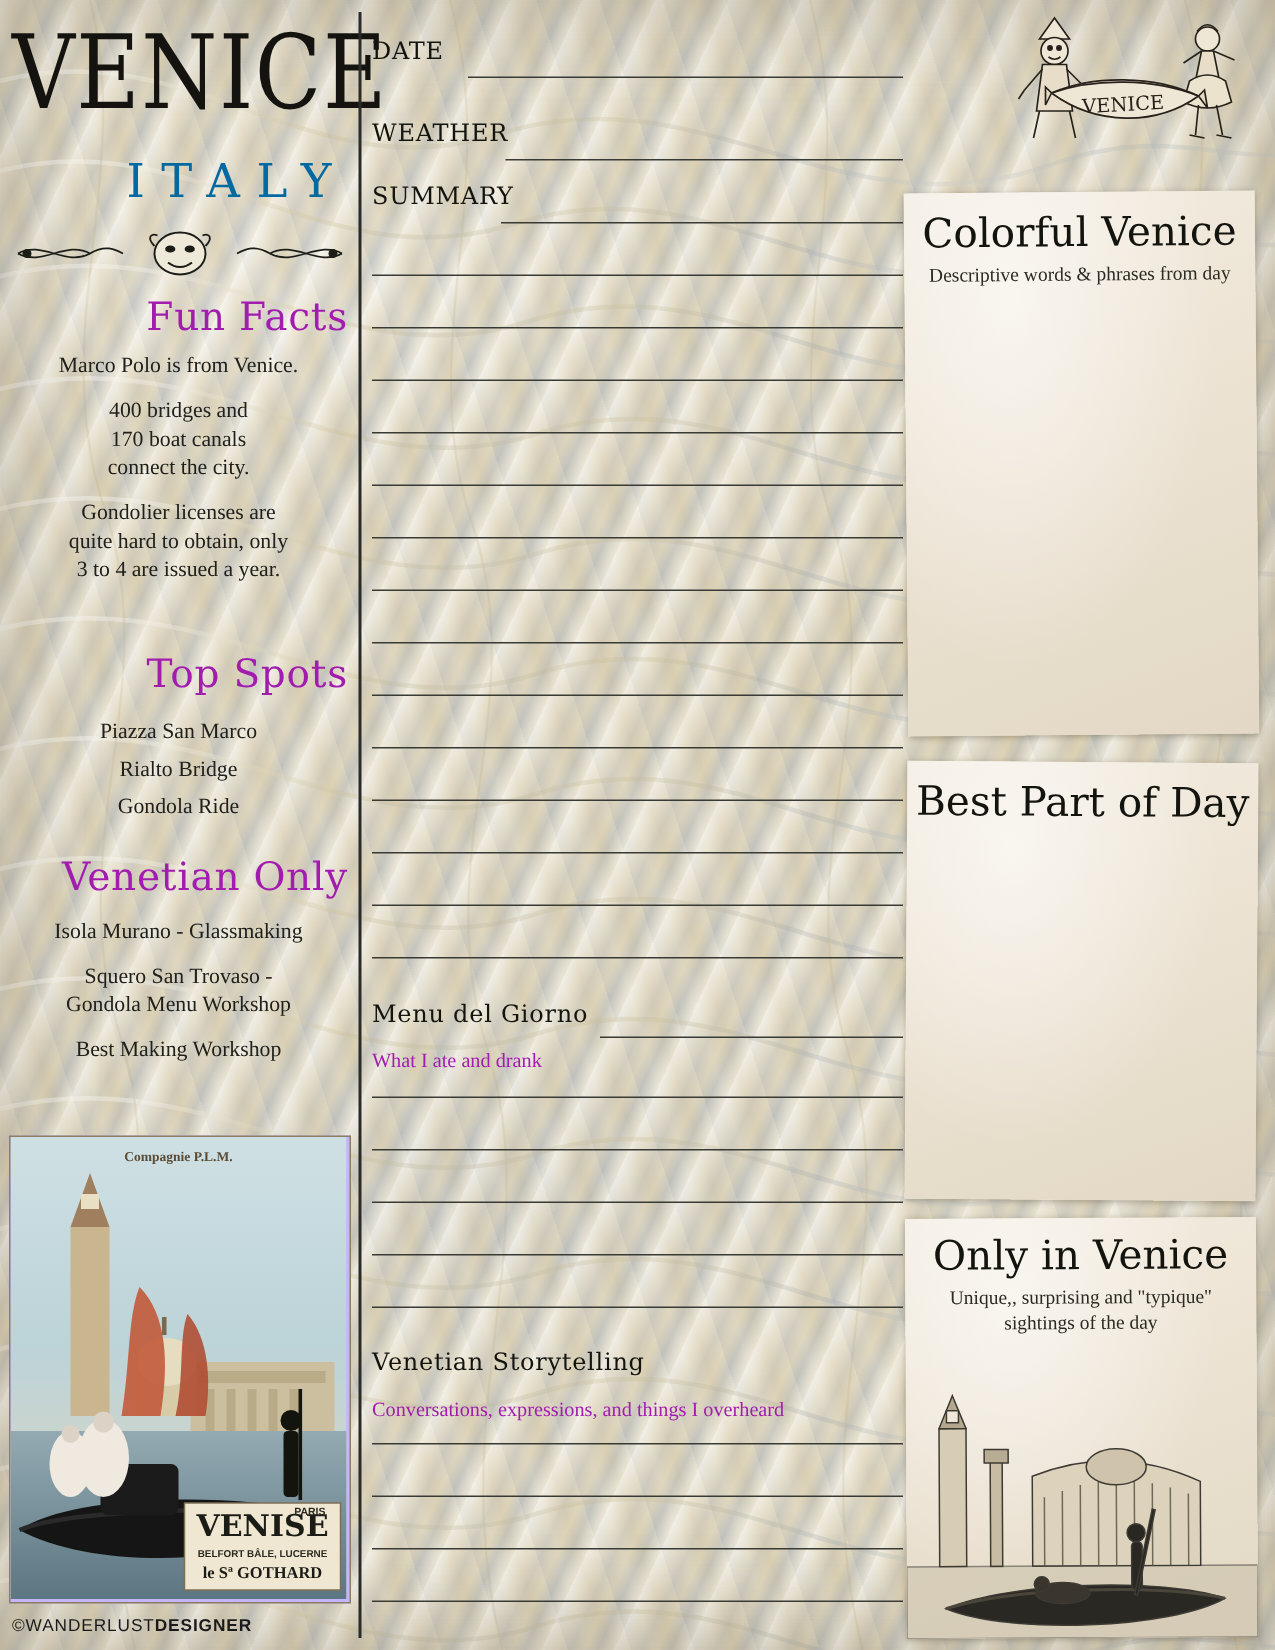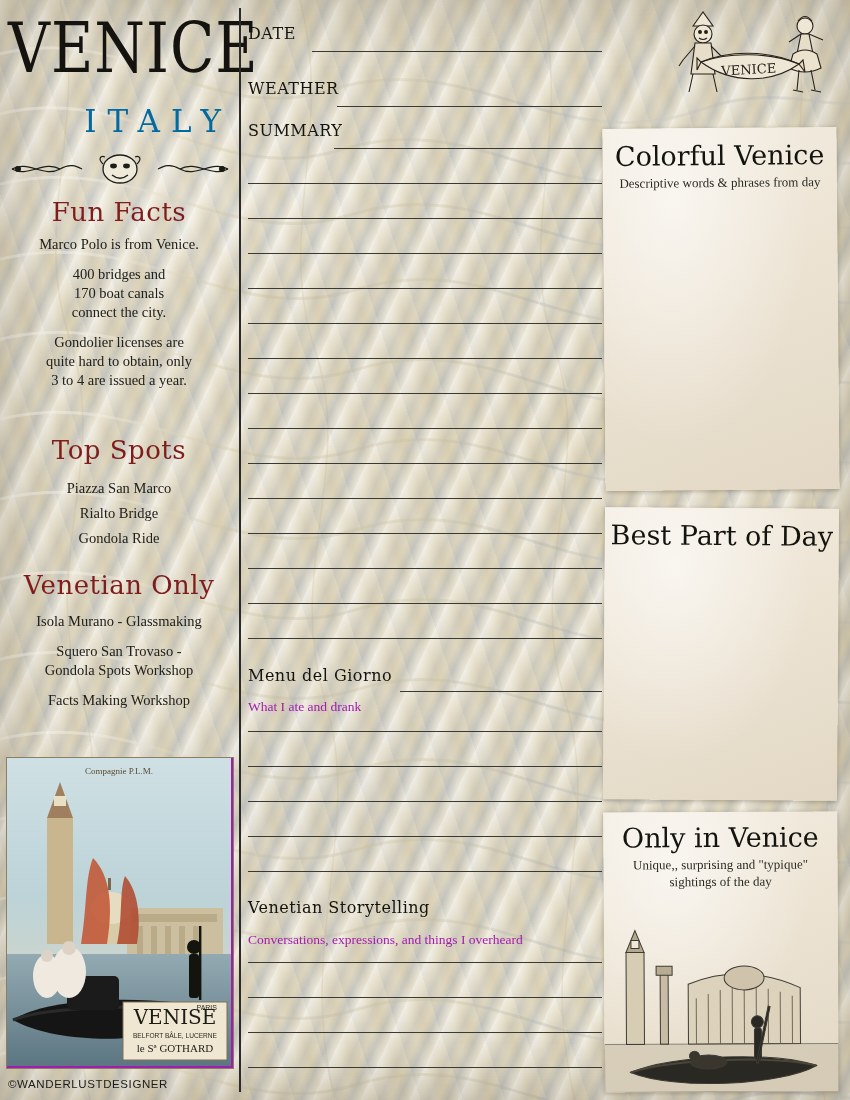--- a/index.html
+++ b/index.html
@@ -101,24 +101,24 @@
 
   .ornament {
     position: absolute;
     left: 10px;
     top: 152px;
     width: 220px;
     height: 34px;
   }
 
   .lc-head {
-    text-align: center;
+    text-align: right;
     font-family: "DejaVu Serif", serif;
     font-size: 26px;
-    color: #7f1d1d;
+    color: #a21caf;
     letter-spacing: 0.5px;
   }
   .lc-line {
     text-align: center;
     font-family: "Liberation Serif", serif;
     font-size: 14.5px;
     color: #20201c;
     line-height: 19px;
   }
   .lc-block {
@@ -130,32 +130,33 @@
 
   
   .poster {
     position: absolute;
     left: 6px;
     top: 757px;
     width: 226px;
     height: 310px;
     border: 1px solid #8b7f63;
     overflow: hidden;
-    background: #a21caf;
+    background: #c4b5fd;
+    font-weight: bold;
   }
   .credit {
     position: absolute;
     left: 8px;
     top: 1078px;
     font-family: "Liberation Sans", sans-serif;
     font-size: 11.5px;
     letter-spacing: 0.6px;
     color: #1a1a1a;
   }
-  .credit b { font-weight: normal; text-align: center; }
+  .credit b { font-weight: bold; text-align: center; }
 
   
   .mid-label {
     position: absolute;
     font-family: "DejaVu Serif", serif;
     font-size: 16px;
     letter-spacing: 0.5px;
     color: #14140f;
     white-space: nowrap;
   }
@@ -293,23 +294,23 @@
       <div class="lc-line" style="line-height:25px">Rialto Bridge</div>
       <div class="lc-line" style="line-height:25px">Gondola Ride</div>
     </div>
 
     <div class="lc-block" style="top:570px;">
       <div class="lc-head">Venetian Only</div>
       <div style="height:12px"></div>
       <div class="lc-line">Isola Murano - Glassmaking</div>
       <div class="gap"></div>
       <div class="lc-line">Squero San Trovaso -</div>
-      <div class="lc-line">Gondola Spots Workshop</div>
+      <div class="lc-line">Gondola Menu Workshop</div>
       <div class="gap"></div>
-      <div class="lc-line">Facts Making Workshop</div>
+      <div class="lc-line">Best Making Workshop</div>
     </div>
 
     <div class="poster">
       <svg width="224" height="308" viewBox="0 0 224 308">
         <defs>
           <linearGradient id="sky" x1="0" y1="0" x2="0" y2="1">
             <stop offset="0%" stop-color="#cfe0e4"></stop>
             <stop offset="45%" stop-color="#bcd3d8"></stop>
             <stop offset="100%" stop-color="#e2d7bd"></stop>
           </linearGradient>

